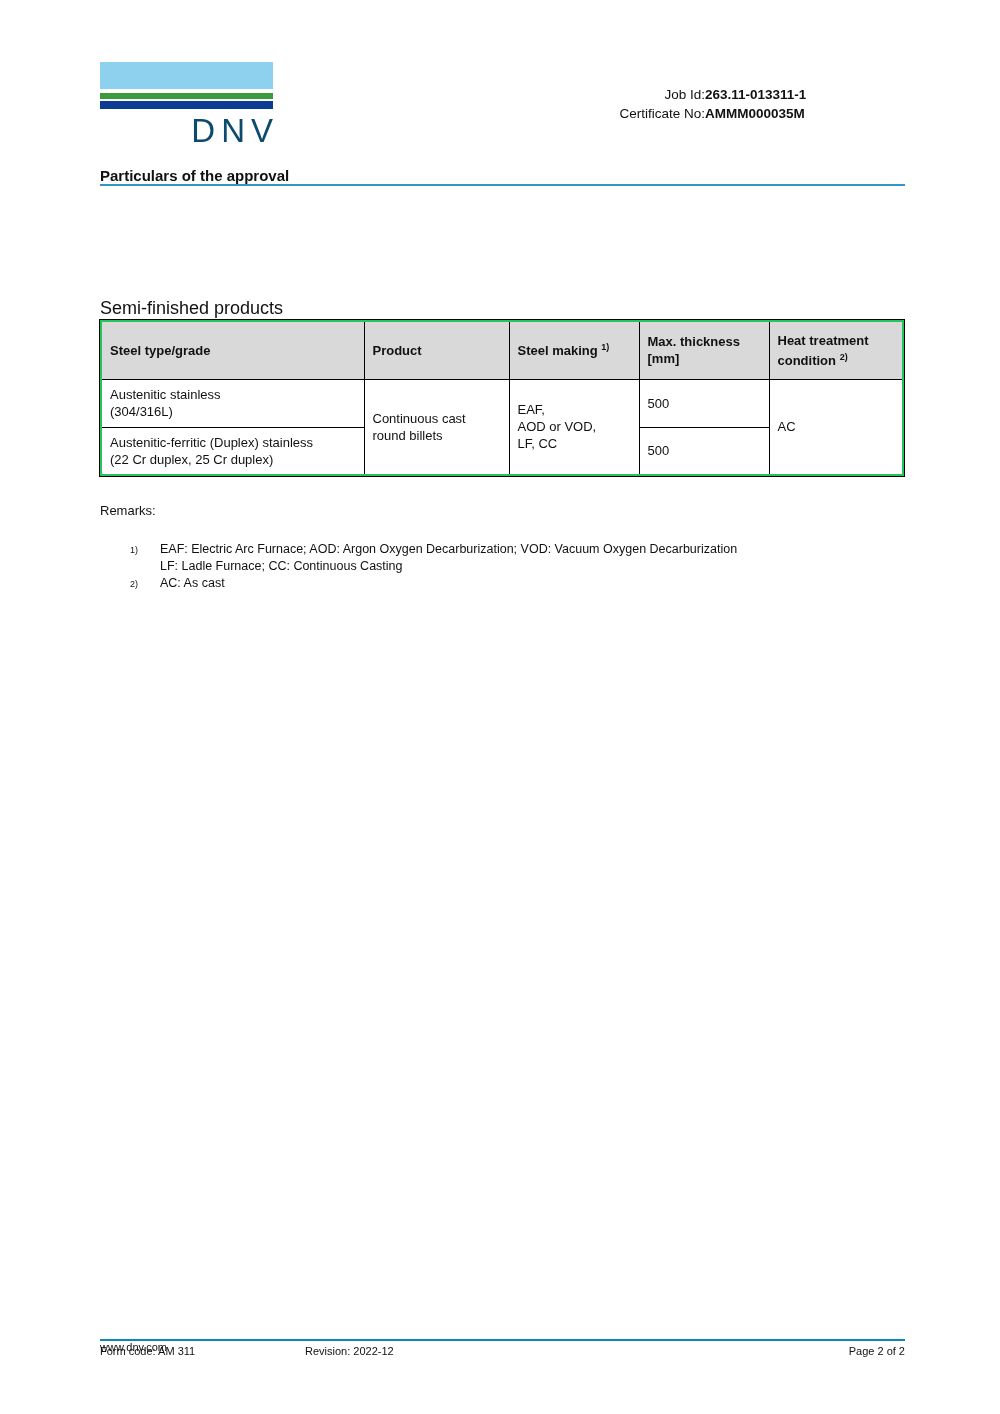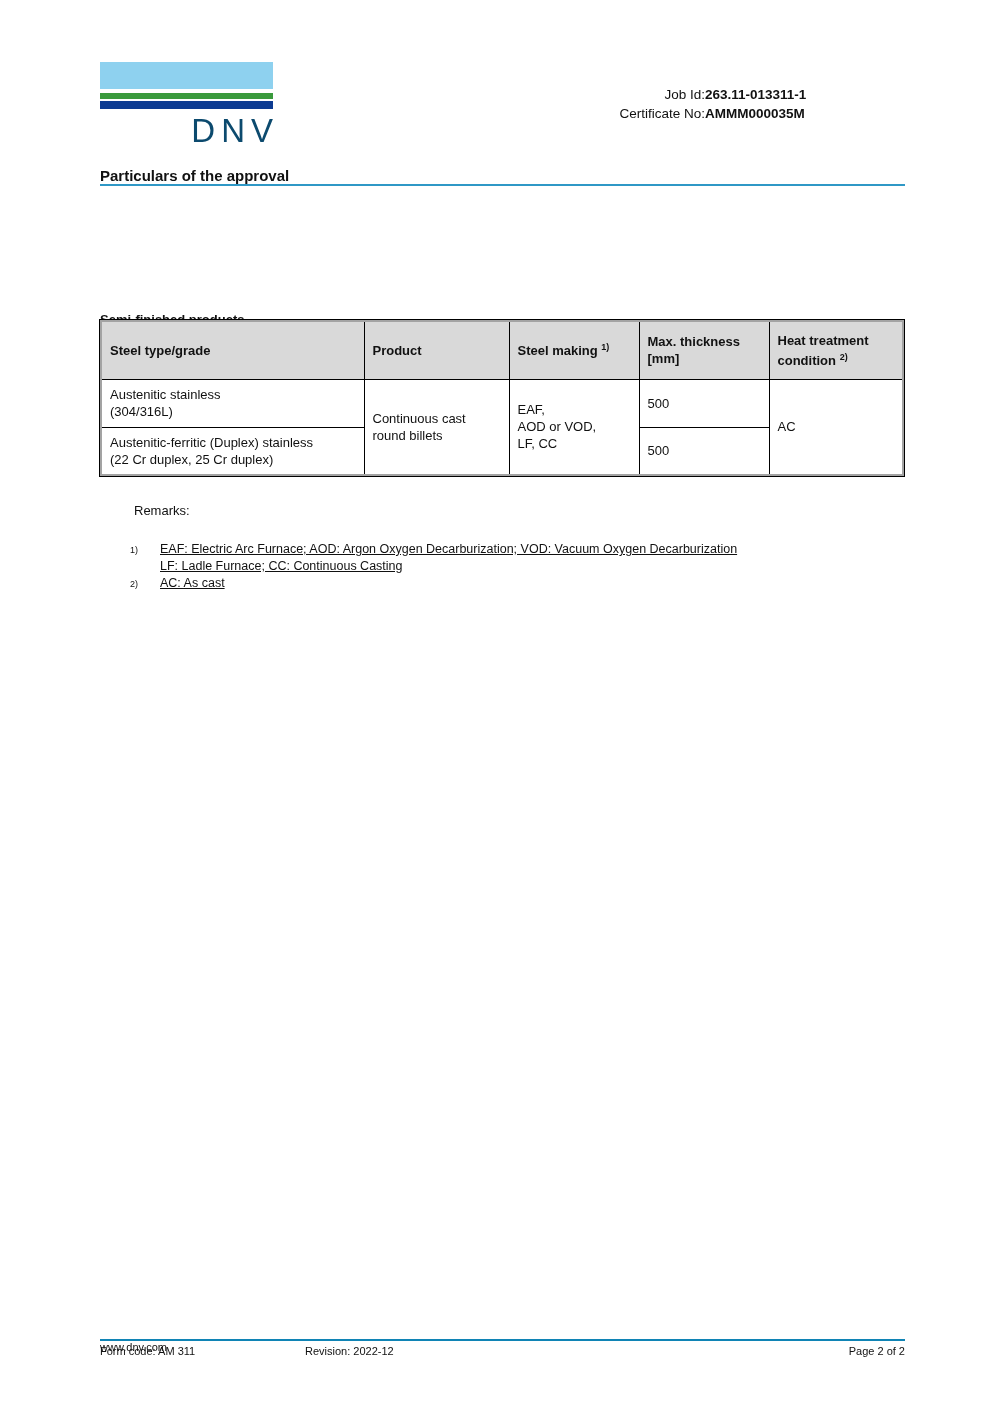--- a/index.html
+++ b/index.html
@@ -38,56 +38,56 @@
 
   
   .page-title {
     position: absolute; left: 100px; top: 167px; width: 805px;
     font-size: 15px; font-weight: bold;
     border-bottom: 2px solid #2f98c6;
   }
 
   
   .section-heading {
-    position: absolute; left: 100px; top: 312px;
-    font-size: 13px; font-weight: bold;
+    position: absolute; left: 100px; top: 298px;
+    font-size: 18px; font-weight: normal;
   }
   table.products {
     position: absolute; left: 100px; top: 320px;
     border-collapse: collapse;
     table-layout: fixed;
     width: 802px;
     font-size: 13px;
   }
   table.products, table.products td, table.products th { border: 1px solid #000; }
-  table.products { border: 2px solid #a3a3a3; outline: 1px solid #000; }
+  table.products { border: 2px solid #22c55e; outline: 1px solid #000; }
   table.products th {
     background: #d9d9d9;
     text-align: left;
     font-weight: bold;
     height: 58px;
     padding: 6px 8px;
     vertical-align: middle;
   }
   table.products td {
     height: 48px;
     padding: 4px 8px;
     vertical-align: middle;
     font-weight: normal;
   }
   table.products sup { font-size: 9px; vertical-align: super; }
   .cell-line { display: block; line-height: 17px; }
   td.max-top { vertical-align: top; padding-top: 9px; }
 
   
-  .remarks-label { position: absolute; left: 100px; top: 503px; font-size: 13px; margin-left: 34px; }
+  .remarks-label { position: absolute; left: 100px; top: 503px; font-size: 13px; }
   .remarks-notes { position: absolute; left: 130px; top: 541px; font-size: 12.5px; line-height: 17px; }
   .note-row { display: flex; }
   .note-marker { width: 30px; font-size: 9px; padding-top: 1px; }
-  .note-line { display: block; text-decoration: underline; }
+  .note-line { display: block; }
 
   
   .footer {
     position: absolute; left: 100px; top: 1339px; width: 805px;
     border-top: 2px solid #1084b5;
     height: 22px;
     font-size: 11px;
   }
   .footer span { position: absolute; top: 4px; white-space: nowrap; }
   .f-form { left: 0; }

